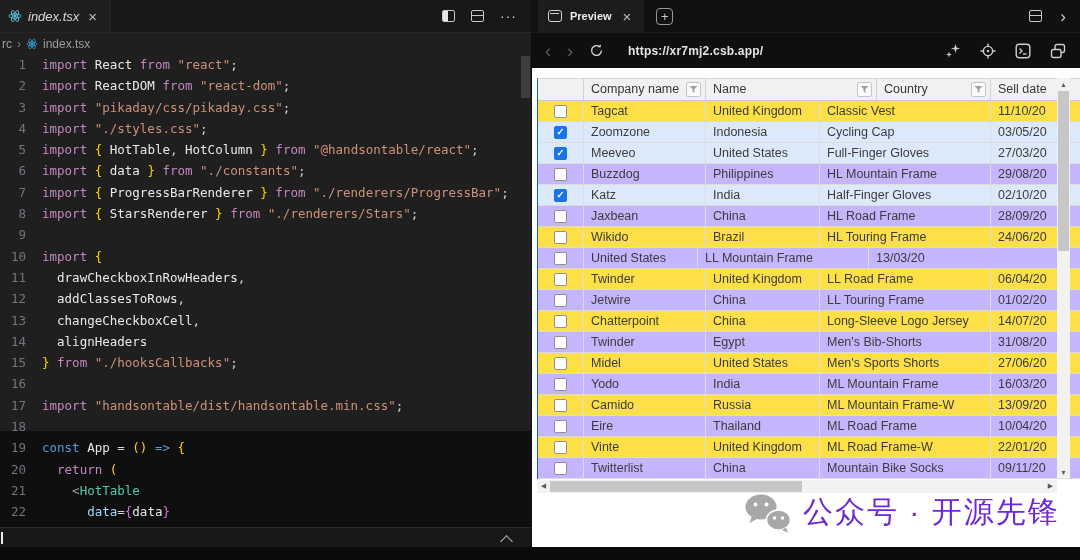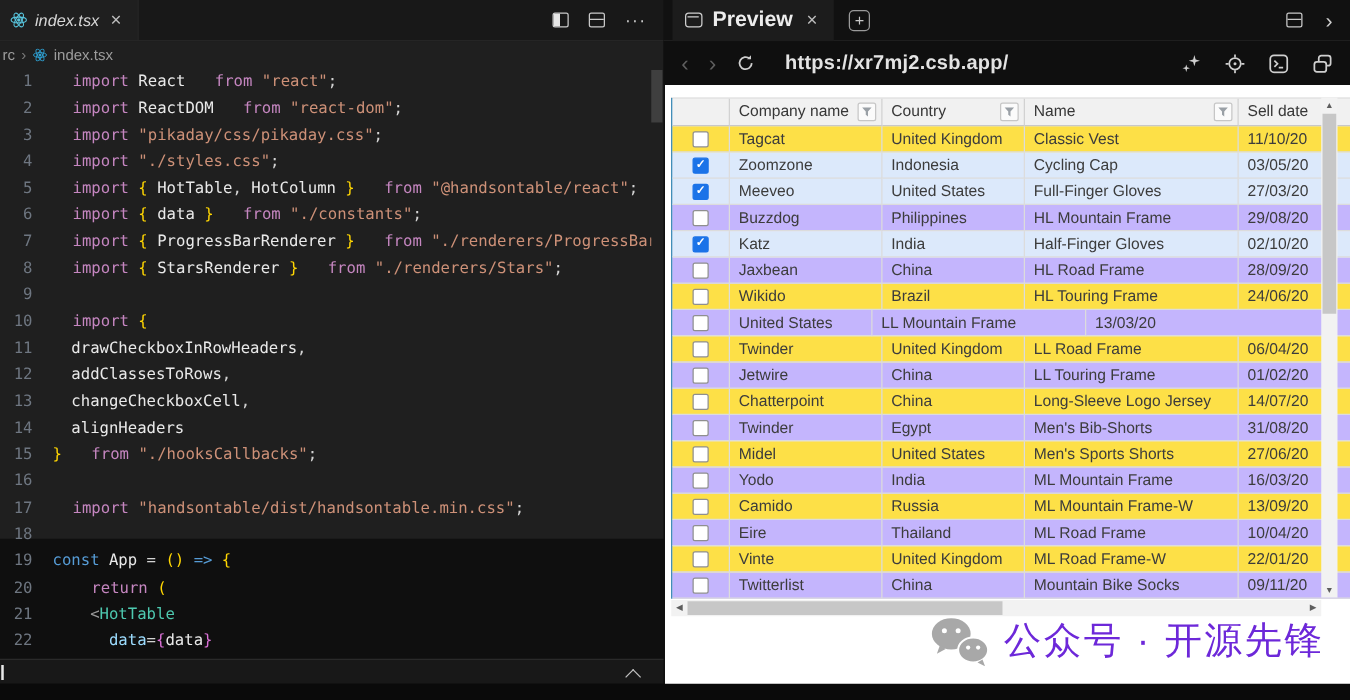--- a/index.html
+++ b/index.html
@@ -19,21 +19,21 @@
   .icon-split::before { content:""; position:absolute; left:0; top:4px; width:100%; height:1px; background:#c9c9c9; }
   .icon-more { color:#c9c9c9; font-size:14px; letter-spacing:1px; line-height:1; }
 
   .e-breadcrumbs { position:absolute; left:0; top:33px; width:100%; height:21px; display:flex; align-items:center; gap:5px; padding-left:2px; font-size:12px; color:#9d9d9d; }
   .bc-sep { color:#7a7a7a; font-size:12px; }
 
   .e-code { position:absolute; left:0; top:54px; width:521px; height:473px; font-family:"DejaVu Sans Mono",monospace; font-size:12.5px; line-height:21.3px; font-weight:500; overflow:hidden; }
   .code-line { display:flex; height:21.3px; white-space:pre; }
   .code-ln { width:26px; text-align:right; color:#6e7681; flex:none; margin-right:16px; }
   .code-lc { flex:1; }
-  .tk-k { color:#c586c0;margin-left:16px; }
+  .tk-k { color:#c586c0; }
   .tk-c { color:#569cd6; }
   .tk-i { color:#e9e9e9; }
   .tk-s { color:#ce9178; }
   .tk-p { color:#d4d4d4; }
   .tk-b { color:#ffd602; }
   .tk-b2 { color:#da70d6; }
   .tk-t { color:#4ec9b0; }
   .tk-a { color:#9a9a9a; }
   .tk-at { color:#9cdcfe; }
   .e-scroll-thumb { position:absolute; right:1px; top:56px; width:9px; height:42px; background:#3f3f3f; }
@@ -41,30 +41,30 @@
   .e-panelbar { position:absolute; left:0; top:527px; width:100%; height:20px; background:#181818; border-top:1px solid #2a2a2a; }
   .panel-caret { position:absolute; left:1px; top:4px; width:2px; height:12px; background:#e8e8e8; }
   .panel-chevron { position:absolute; right:20px; top:9px; width:9px; height:9px; border-left:1.6px solid #c2c2c2; border-top:1.6px solid #c2c2c2; transform:rotate(45deg); }
 
   .statusbar { position:absolute; left:0; top:547px; width:1080px; height:13px; background:#0a0a0a; }
 
   
   .preview { position:absolute; left:531px; top:0; width:549px; height:547px; background:#0f0f0f; }
   .p-tabbar { position:absolute; left:0; top:0; width:100%; height:33px; background:#111111; border-bottom:1px solid #1e1e1e; display:flex; align-items:center; }
   .p-tab { height:33px; margin-left:7px; display:flex; align-items:center; gap:8px; padding:0 10px; background:#1c1c1c; }
-  .p-tab-title { color:#ececec; font-size:17px; font-weight:700; }
+  .p-tab-title { color:#ececec; font-size:11px; font-weight:700; }
   .icon-browser { width:14px; height:12px; border:1.4px solid #d0d0d0; border-radius:3px; position:relative; }
   .icon-browser::before { content:""; position:absolute; left:1px; top:2px; width:9px; height:1.3px; background:#d0d0d0; }
   .p-newtab { margin-left:12px; width:17px; height:17px; border:1.4px solid #9a9a9a; border-radius:4px; color:#c7c7c7; font-size:13px; display:flex; align-items:center; justify-content:center; line-height:1; }
   .p-actions { margin-left:auto; display:flex; align-items:center; gap:18px; padding-right:14px; }
   .p-chev { color:#cfcfcf; font-size:17px; line-height:1; }
 
   .p-navbar { position:absolute; left:0; top:33px; width:100%; height:35px; background:#0f0f0f; display:flex; align-items:center; padding:0 14px; gap:16px; }
   .nav-arrow { color:#5f5f5f; font-size:18px; line-height:1; }
-  .nav-url { color:#e3e3e3; font-size:16px; font-weight:700; letter-spacing:.2px; margin-left:8px; }
+  .nav-url { color:#e3e3e3; font-size:12px; font-weight:700; letter-spacing:.2px; margin-left:8px; }
   .nav-actions { margin-left:auto; display:flex; align-items:center; gap:19px; }
 
   .viewport { position:absolute; left:1px; top:68px; width:548px; height:479px; background:#ffffff; overflow:hidden; }
 
   
   .grid { position:absolute; left:5px; top:10px; width:620px; border-top:1px solid #d6d6d6; border-left:1px solid #0369a1; }
   .g-row { display:flex; height:21px; background:#c4b5fd; }
   .g-row.head { height:22px; background:#f1f1f1; }
   .g-row.even { background:#fde047; }
   .g-row.checked { background:#dce9fb; }
@@ -206,26 +206,26 @@
 
     <div class="viewport">
       <div class="grid" id="gridEl">
           <div class="g-row head">
             <div class="g-cell w0"></div>
             <div class="g-cell w1">Company name<span class="filter-btn">
                 <svg width="9" height="9" viewBox="0 0 10 10">
                   <path d="M0.8 1h8.4L6 4.6V9L4 7.6V4.6z" fill="#9aa0a6"></path>
                 </svg>
               </span></div>
-            <div class="g-cell w2">Country<span class="filter-btn">
+            <div class="g-cell w3">Name<span class="filter-btn">
                 <svg width="9" height="9" viewBox="0 0 10 10">
                   <path d="M0.8 1h8.4L6 4.6V9L4 7.6V4.6z" fill="#9aa0a6"></path>
                 </svg>
               </span></div>
-            <div class="g-cell w3">Name<span class="filter-btn">
+            <div class="g-cell w2">Country<span class="filter-btn">
                 <svg width="9" height="9" viewBox="0 0 10 10">
                   <path d="M0.8 1h8.4L6 4.6V9L4 7.6V4.6z" fill="#9aa0a6"></path>
                 </svg>
               </span></div>
             <div class="g-cell w4">Sell date</div>
           </div>
           <div class="g-row even">
             <div class="g-cell w0">
               <span class="cbx"></span>
             </div>

